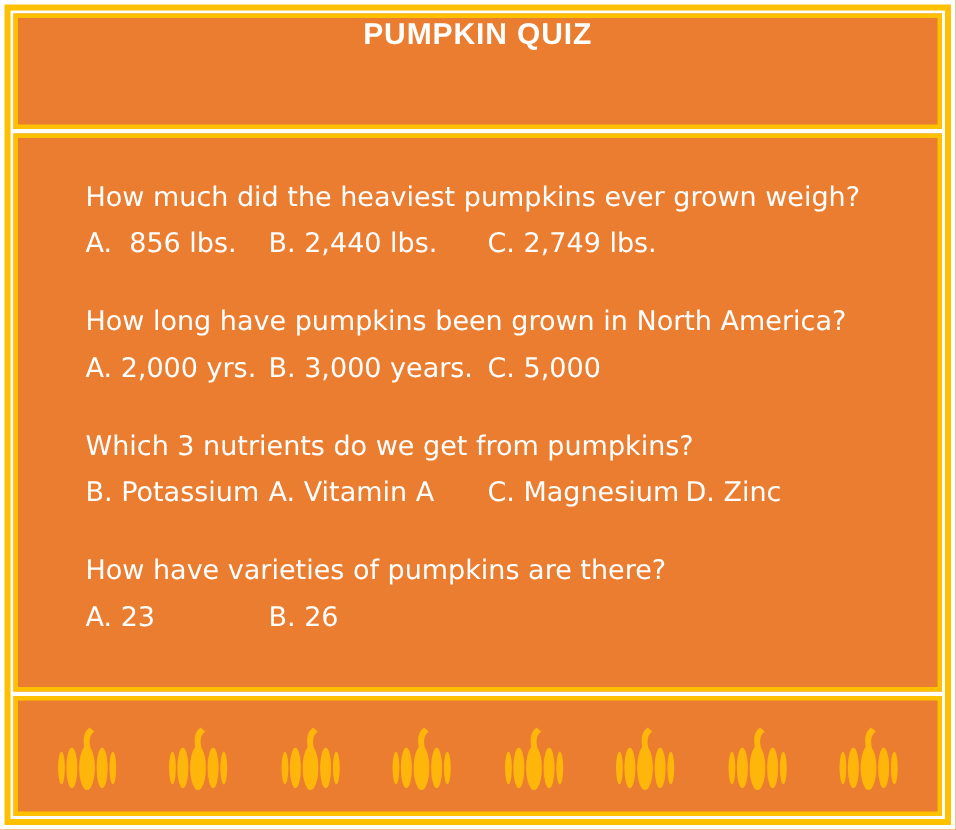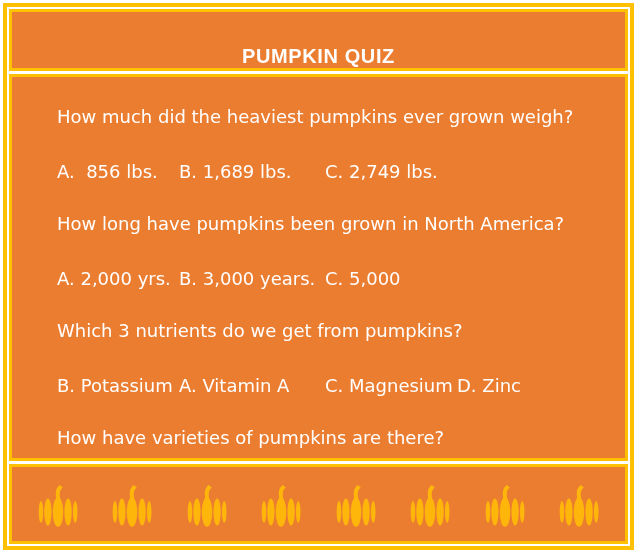--- a/index.html
+++ b/index.html
@@ -27,23 +27,23 @@
     display: flex;
     flex-direction: column;
     gap: 3px;
   }
   .box {
     border: 3px solid var(--gold);
     background: var(--orange);
   }
   .header-box {
     flex: none;
-    height: 62px;
+    height: 77px;
     display: flex;
-    align-items: flex-end;
+    align-items: flex-start;
     justify-content: center;
   }
   .title {
     margin: 0;
     color: var(--text);
     font-family: "Liberation Sans", sans-serif;
     font-size: 20px;
     font-weight: bold;
     letter-spacing: 0.6px;
   }
@@ -57,21 +57,21 @@
   .qblock { margin-bottom: 21px; }
   .question {
     line-height: 31px;
     white-space: pre;
   }
   .answers {
     display: grid;
     grid-template-columns: 122px 146px 132px 1fr;
     line-height: 31px;
   }
-  .answers span { white-space: pre; margin-top: 24px; }
+  .answers span { white-space: pre; }
   .footer-box {
     flex: none;
     height: 80px;
     display: flex;
     align-items: center;
     justify-content: space-between;
     padding: 2px 26px 0 26px;
   }
   .pumpkin { width: 40px; height: 46px; display: block; }
 </style>
@@ -83,21 +83,21 @@
   <div class="box header-box">
     <h1 class="title">PUMPKIN QUIZ</h1>
   </div>
 
   <div class="box main-box">
 
     <div class="qblock">
       <div class="question">How much did the heaviest pumpkins ever grown weigh?</div>
       <div class="answers">
         <span>A.  856 lbs.</span>
-        <span>B. 1,689 lbs.</span>
+        <span>B. 2,440 lbs.</span>
         <span>C. 2,749 lbs.</span>
       </div>
     </div>
 
     <div class="qblock">
       <div class="question">How long have pumpkins been grown in North America?</div>
       <div class="answers">
         <span>A. 2,000 yrs.</span>
         <span>B. 3,000 years.</span>
         <span>C. 5,000</span>

